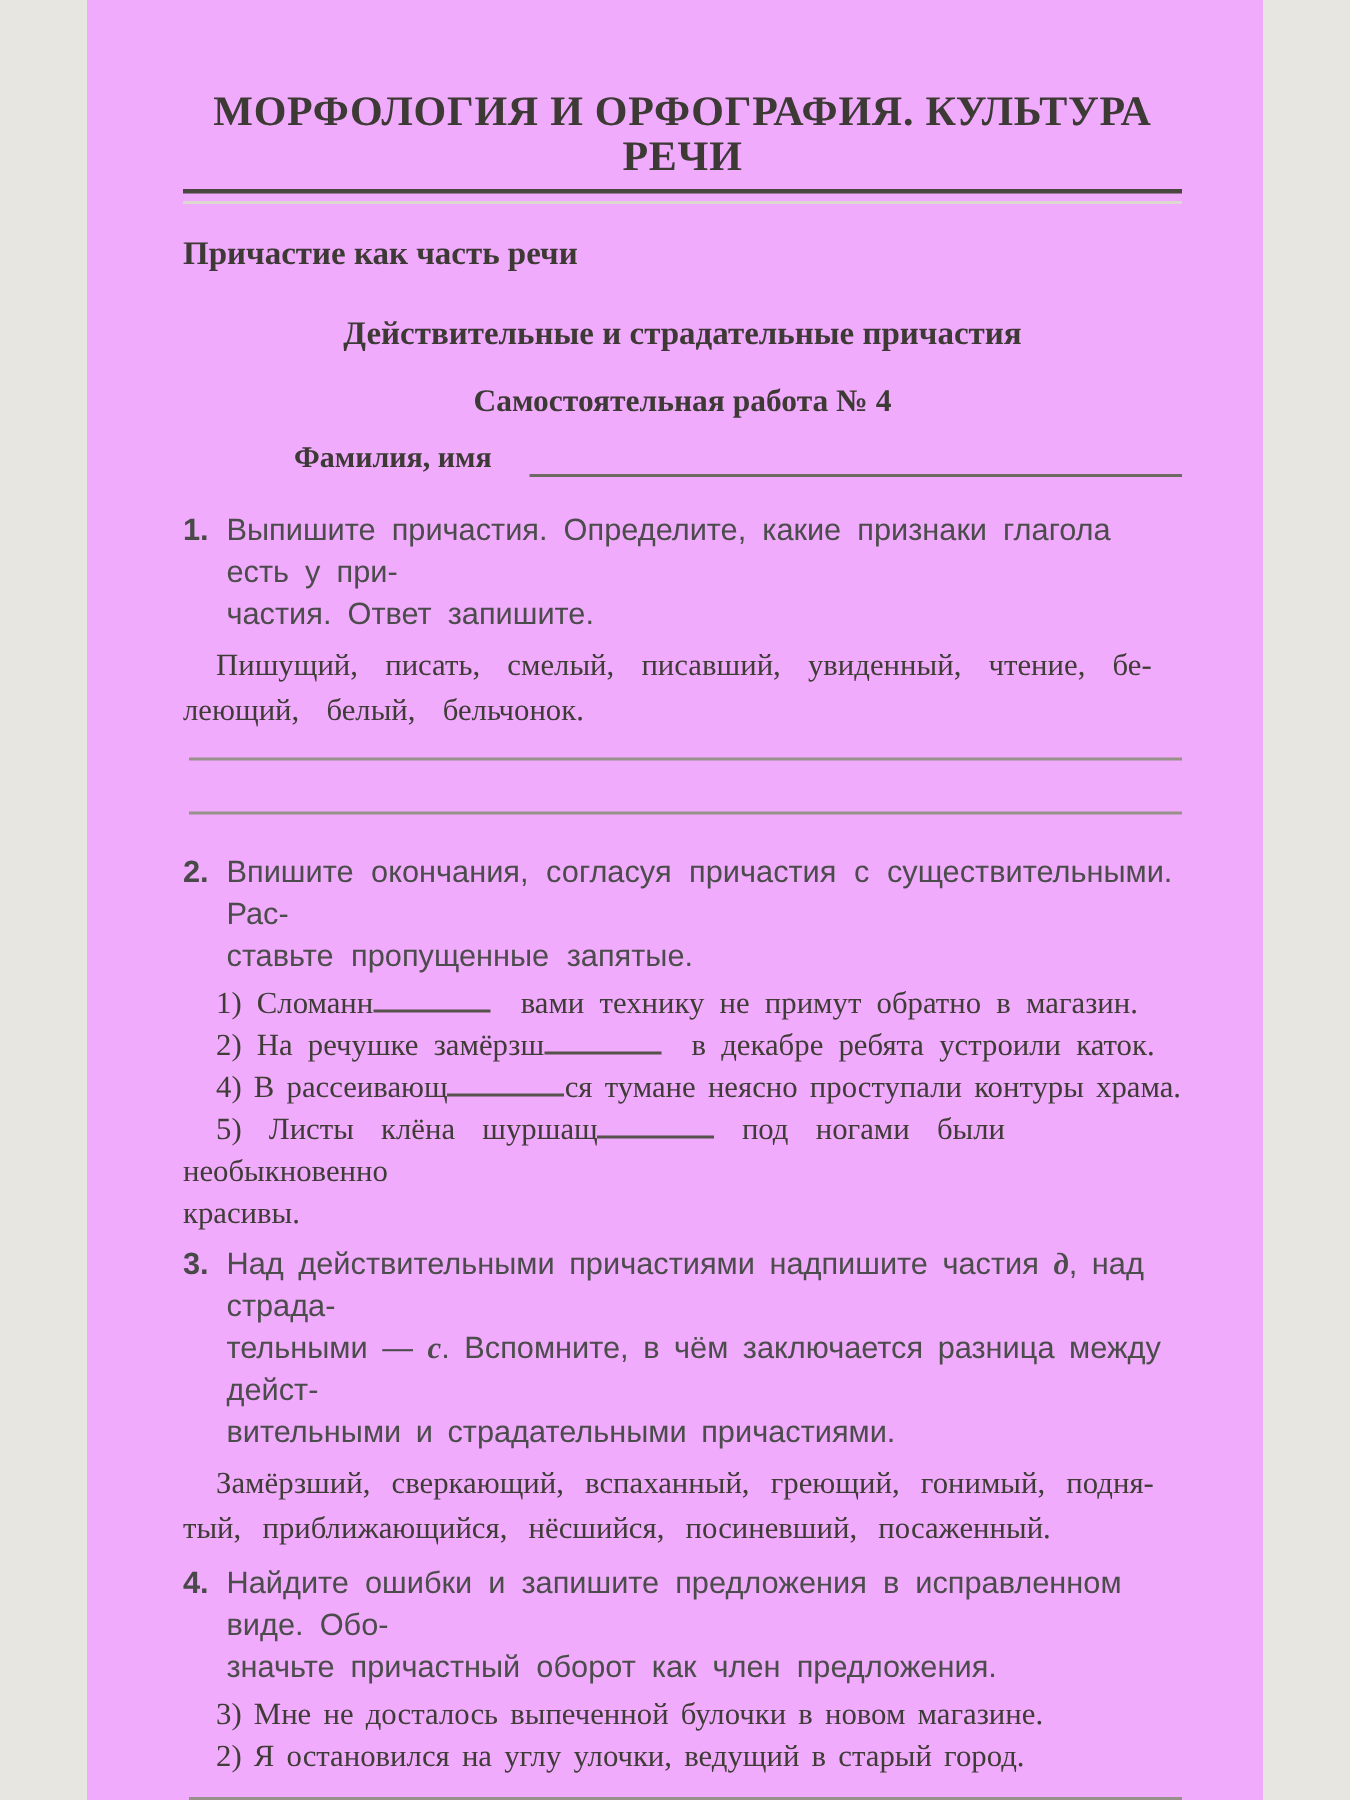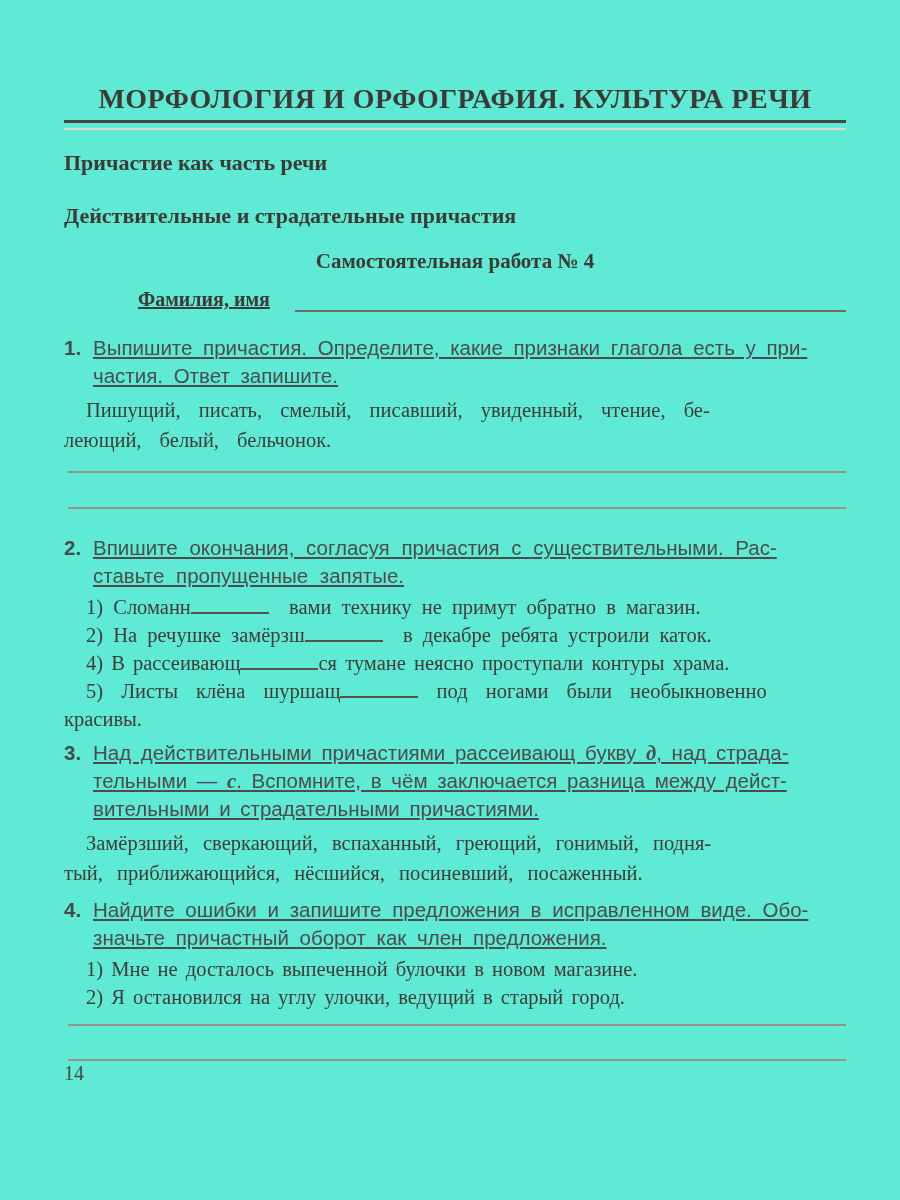--- a/index.html
+++ b/index.html
@@ -1,54 +1,53 @@
 <!DOCTYPE html>
 <html><head>
 <meta charset="utf-8">
 <style>
   html,body { margin:0; padding:0; background:#e8e6e1; }
   .page {
     position:relative;
-    width:900px; height:1200px;
+    width:784px; height:1200px;
     margin:0 auto;
-    background:#5eead4;
+    background:#f0abfc;
     box-sizing:border-box;
-    padding:84px 54px 0 64px;
+    padding:60px 54px 0 64px;
     overflow:hidden;
     font-family:"Liberation Serif", serif;
     color:#413e39;
   }
   h1.main-title {
     margin:0; text-align:center;
     font:bold 28px/30px "Liberation Serif", serif;
     letter-spacing:0.5px; color:#3d3a35;
   }
   .rule  { margin-top:6px; border-top:3px solid #49463f; }
   .ghost { margin-top:5px; border-top:2px solid #dcd8cf; }
   h2.sub1 { margin:20px 0 0; text-align:left; font:bold 22px/26px "Liberation Serif", serif; color:#3d3a35; }
-  h3.sub2 { margin:27px 0 0; text-align:left; font:bold 22px/25px "Liberation Serif", serif; color:#3d3a35; }
+  h3.sub2 { margin:27px 0 0; text-align:center; font:bold 22px/25px "Liberation Serif", serif; color:#3d3a35; }
   h4.sub3 { margin:21px 0 0; text-align:center; font:bold 21px/24px "Liberation Serif", serif; color:#3d3a35; }
   .name-row { display:flex; align-items:flex-end; margin-top:13px; padding-left:74px; }
-  .name-label { font:bold 20px/26px "Liberation Serif", serif; color:#3d3a35; white-space:nowrap;text-decoration:underline; }
+  .name-label { font:bold 20px/26px "Liberation Serif", serif; color:#3d3a35; white-space:nowrap; }
   .name-line { flex:1; margin-left:25px; border-bottom:2px solid #6e6961; height:20px; }
   .variant { margin-top:21px; text-align:center; font:bold 21px/24px "Liberation Serif", serif; color:#3d3a35; }
 
   .task { display:flex; margin-top:22px; }
   .task.t2 { margin-top:25px; }
   .task.t3 { margin-top:6px; }
   .task.t4 { margin-top:8px; }
   .tnum {
     flex:none; width:29px;
     font:bold 20.5px/28px "Liberation Sans", sans-serif; color:#494949;
   }
   .tinstr {
     flex:1; margin:0;
     font:20.5px/28px "Liberation Sans", sans-serif; color:#4c4c4c;
     white-space:pre-wrap;
-    text-decoration:underline;
   }
   .words {
     margin:5px 0 0;
     font:20.5px/30px "Liberation Serif", serif; color:#3f3c37;
     text-indent:22px; white-space:pre-wrap;
   }
   .items-group { margin-top:3px; }
   .item {
     margin:0;
     font:20.5px/28px "Liberation Serif", serif; color:#3f3c37;
@@ -110,34 +109,34 @@
   <div class="items-group">
     <p class="item sp5"><span>1) Сломанн</span><span class="blank"></span><span>  вами технику не примут обратно в магазин.</span></p>
     <p class="item sp5"><span>2) На речушке замёрзш</span><span class="blank"></span><span>  в декабре ребята устроили каток.</span></p>
     <p class="item sp3"><span>4) В рассеивающ</span><span class="blank"></span><span>ся тумане неясно проступали контуры храма.</span></p>
     <p class="item sp13"><span>5) Листы клёна шуршащ</span><span class="blank"></span><span> под ногами были необыкновенно
 красивы.</span></p>
   </div>
 
   <div class="task t3">
     <span class="tnum">3.</span>
-    <p class="tinstr sp4"><span>Над действительными причастиями рассеивающ букву </span><span class="letter">д</span><span>, над страда-
+    <p class="tinstr sp4"><span>Над действительными причастиями надпишите частия </span><span class="letter">д</span><span>, над страда-
 тельными — </span><span class="letter">с</span><span>. Вспомните, в чём заключается разница между дейст-
 вительными и страдательными причастиями.</span></p>
   </div>
   <p class="words sp9">Замёрзший, сверкающий, вспаханный, греющий, гонимый, подня-
 тый, приближающийся, нёсшийся, посиневший, посаженный.</p>
 
   <div class="task t4">
     <span class="tnum">4.</span>
     <p class="tinstr sp5">Найдите ошибки и запишите предложения в исправленном виде. Обо-
 значьте причастный оборот как член предложения.</p>
   </div>
   <div class="items-group">
-    <p class="item sp3">1) Мне не досталось выпеченной булочки в новом магазине.</p>
+    <p class="item sp3">3) Мне не досталось выпеченной булочки в новом магазине.</p>
     <p class="item sp3">2) Я остановился на углу улочки, ведущий в старый город.</p>
   </div>
 
   <div class="answer-line gap-bfirst"></div>
   <div class="answer-line gap-bnext"></div>
 
   <div class="page-number">14</div>
 
 </div>
 

